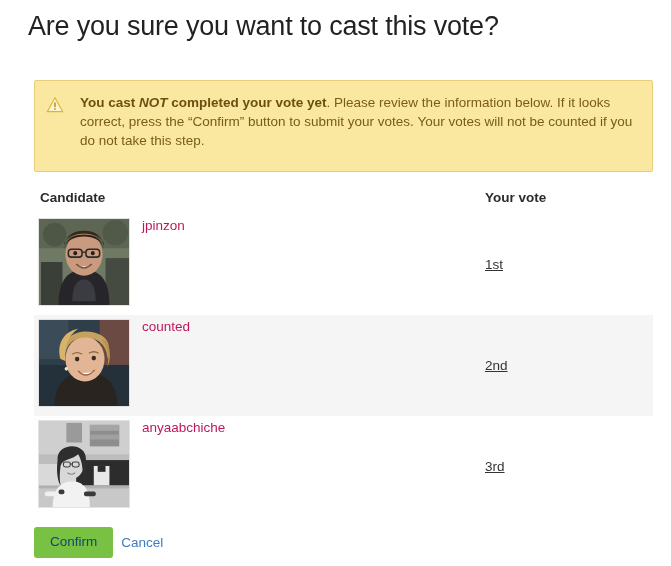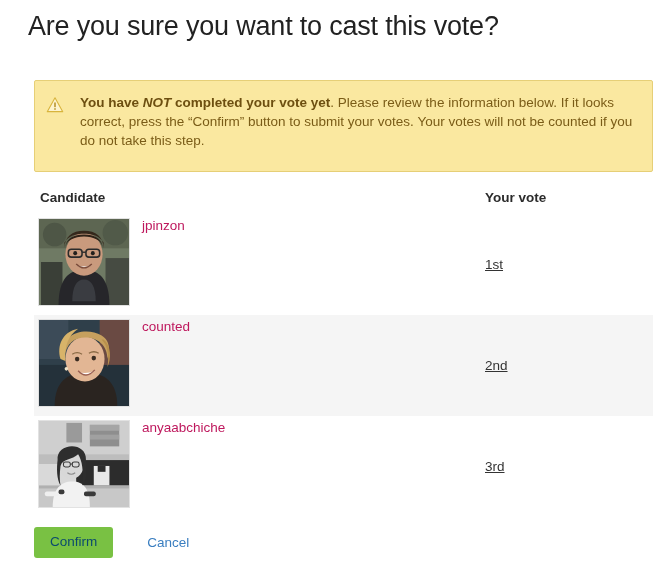--- a/index.html
+++ b/index.html
@@ -147,21 +147,21 @@
     color: #0c4a6e;
     border: none;
     border-radius: 3px;
     font-family: "Liberation Sans", sans-serif;
     font-size: 13.5px;
     line-height: 1;
     padding: 8px 16px 9px 16px;
     cursor: pointer;
   }
   .link-cancel {
-    margin-left: 34px;
+    margin-left: 8px;
     font-size: 13.5px;
     color: #3a7ec0;
     text-decoration: none;
     cursor: pointer;
   }
 </style>
 </head>
 <body>
 
 <div class="page">
@@ -170,21 +170,21 @@
 
   <div class="alert">
     <span class="alert-icon">
       <svg viewBox="0 0 20 20" width="18" height="18" aria-hidden="true">
         <path d="M10 2 L18.6 17.4 L1.4 17.4 Z" fill="#fdf3cd" stroke="#d8b43c" stroke-width="1.2" stroke-linejoin="round"></path>
         <rect x="9.2" y="7.2" width="1.6" height="5.2" fill="#b08a1e"></rect>
         <rect x="9.2" y="13.6" width="1.6" height="1.7" fill="#b08a1e"></rect>
       </svg>
     </span>
     <div class="alert-body">
-      <b><span>You have </span><i>NOT</i><span> completed your vote yet</span></b><span>. Please review the information below. If it looks correct, press the “Confirm” button to submit your votes. Your votes will not be counted if you do not take this step.</span>
+      <b><span>You cast </span><i>NOT</i><span> completed your vote yet</span></b><span>. Please review the information below. If it looks correct, press the “Confirm” button to submit your votes. Your votes will not be counted if you do not take this step.</span>
     </div>
   </div>
 
   <table class="vote-table">
     <colgroup>
       <col class="col-candidate">
       <col class="col-vote">
     </colgroup>
     <thead>
       <tr>

